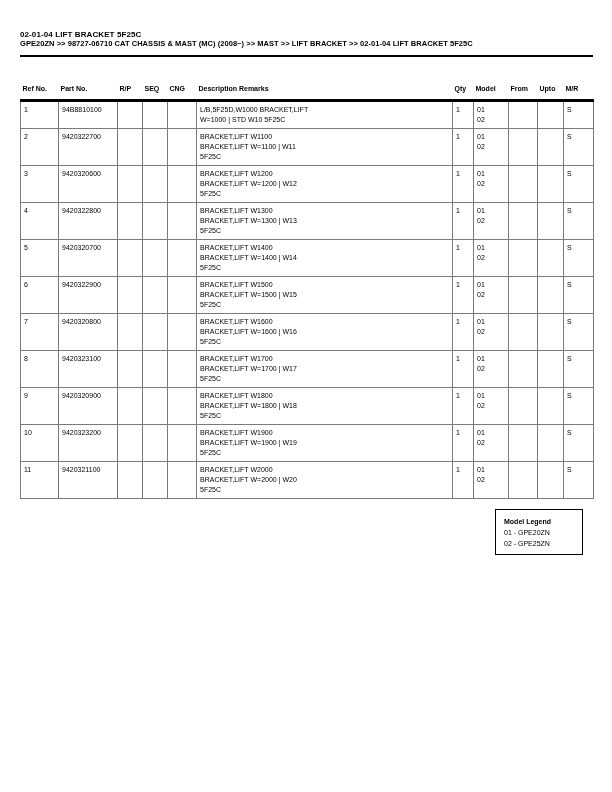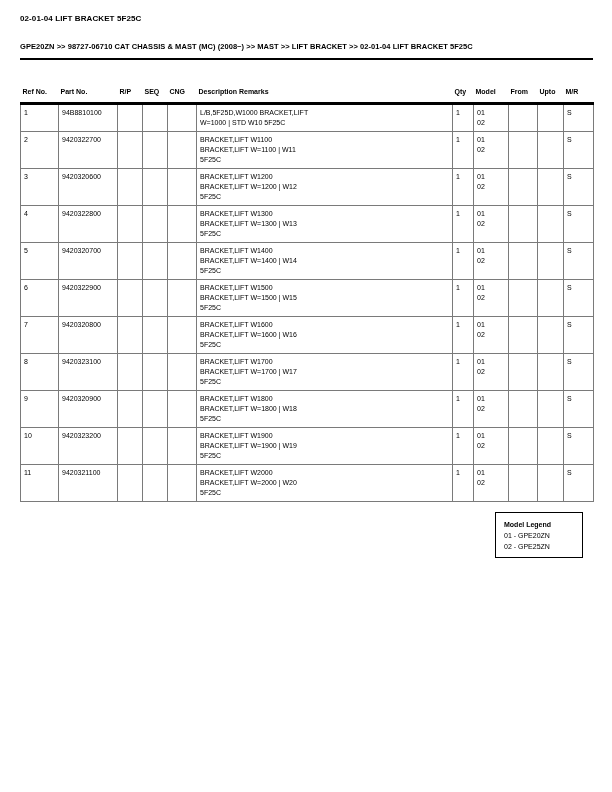--- a/index.html
+++ b/index.html
@@ -4,23 +4,23 @@
 <style>
   * { margin:0; padding:0; box-sizing:border-box; }
   html, body { background:#ffffff; }
   body {
     width:612px; height:792px;
     font-family:"Liberation Sans", sans-serif;
     color:#000;
     position:relative;
     overflow:hidden;
   }
-  .page { padding:14px 19px 0 20px; }
+  .page { padding:30px 19px 0 20px; }
   .doc-title { font-size:8px; font-weight:bold; letter-spacing:0.1px; }
-  .breadcrumb { font-size:7.5px; font-weight:bold; margin-top:19px; letter-spacing:0.05px; }
+  .breadcrumb { font-size:7.5px; font-weight:bold; letter-spacing:0.05px; }
   .top-rule { border:none; border-top:2px solid #000; margin-top:7px; }
 
   table.parts { width:573px; border-collapse:collapse; table-layout:fixed; margin-top:26px; }
   table.parts th {
     font-size:7px; font-weight:bold; text-align:left;
     padding:2px 3px 7px 2px;
     border-bottom:3px solid #000;
     white-space:nowrap; overflow:visible;
   }
   table.parts td {

